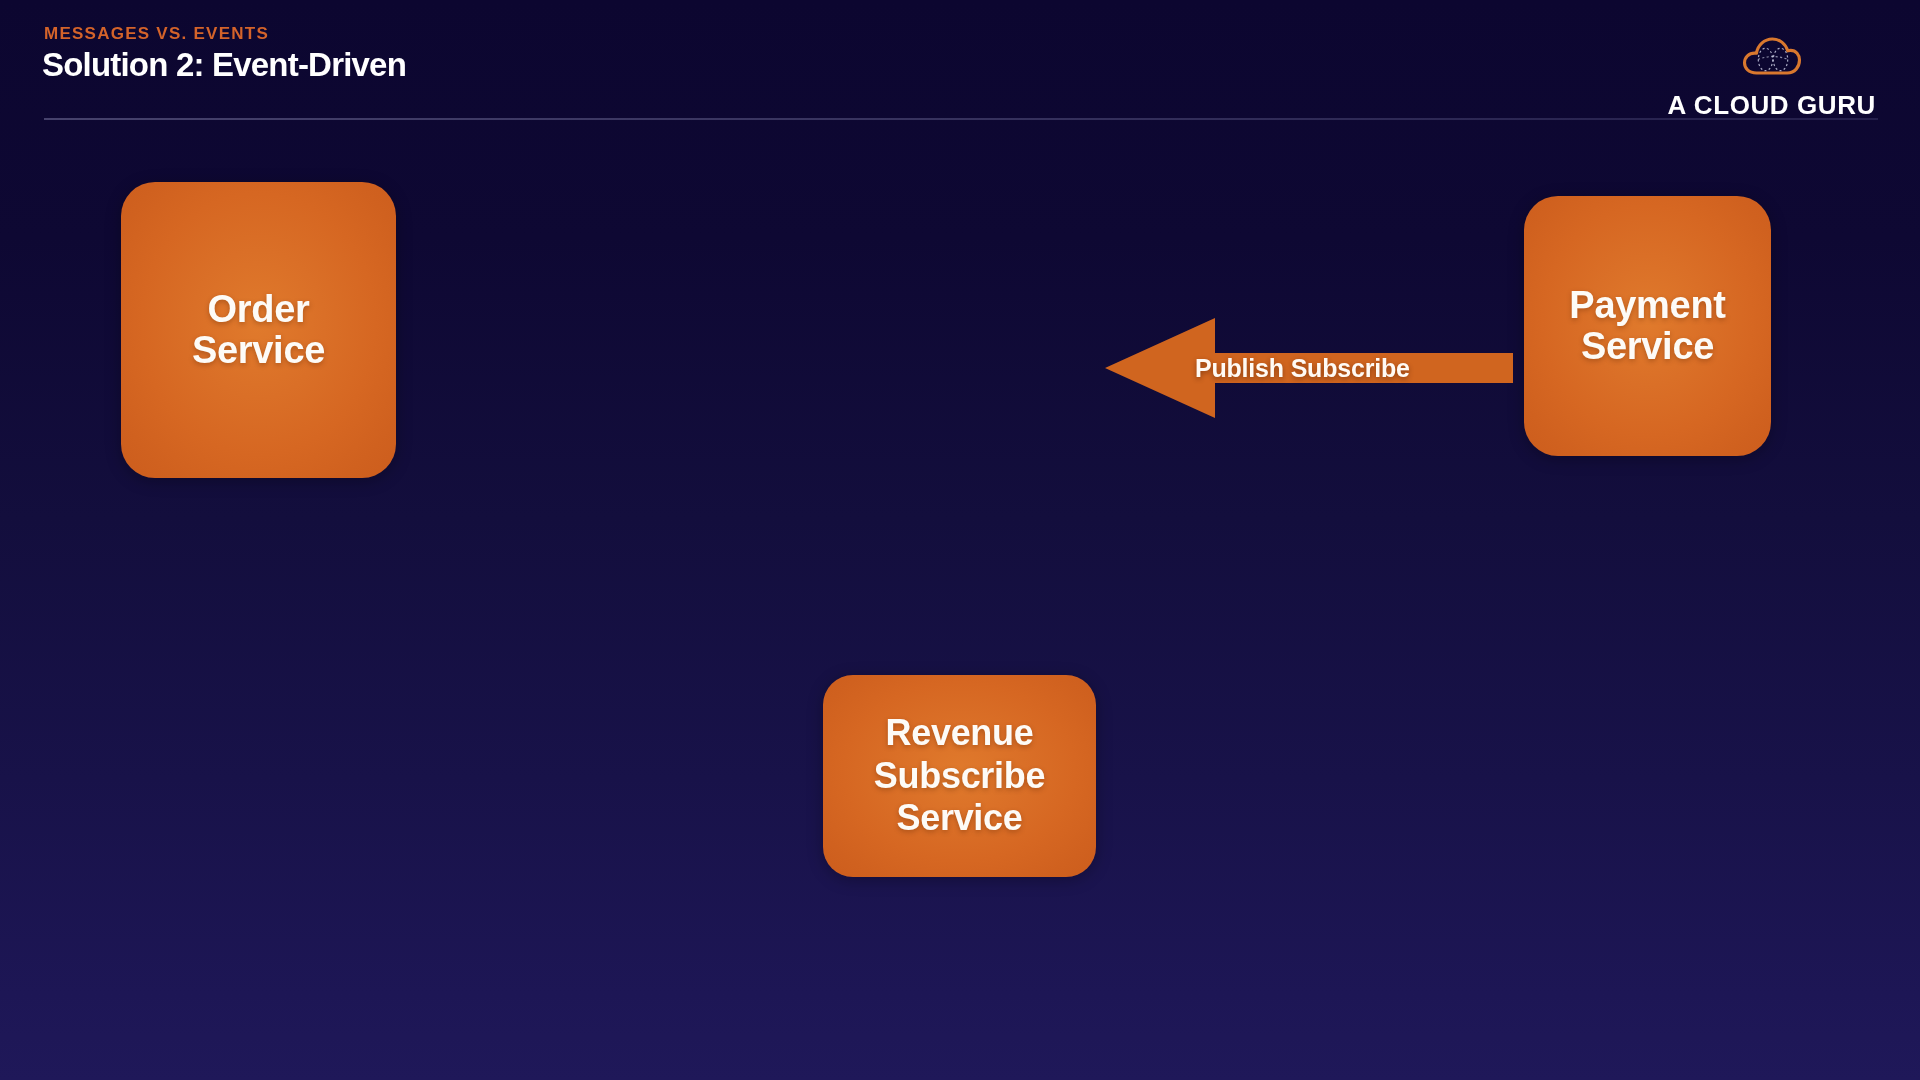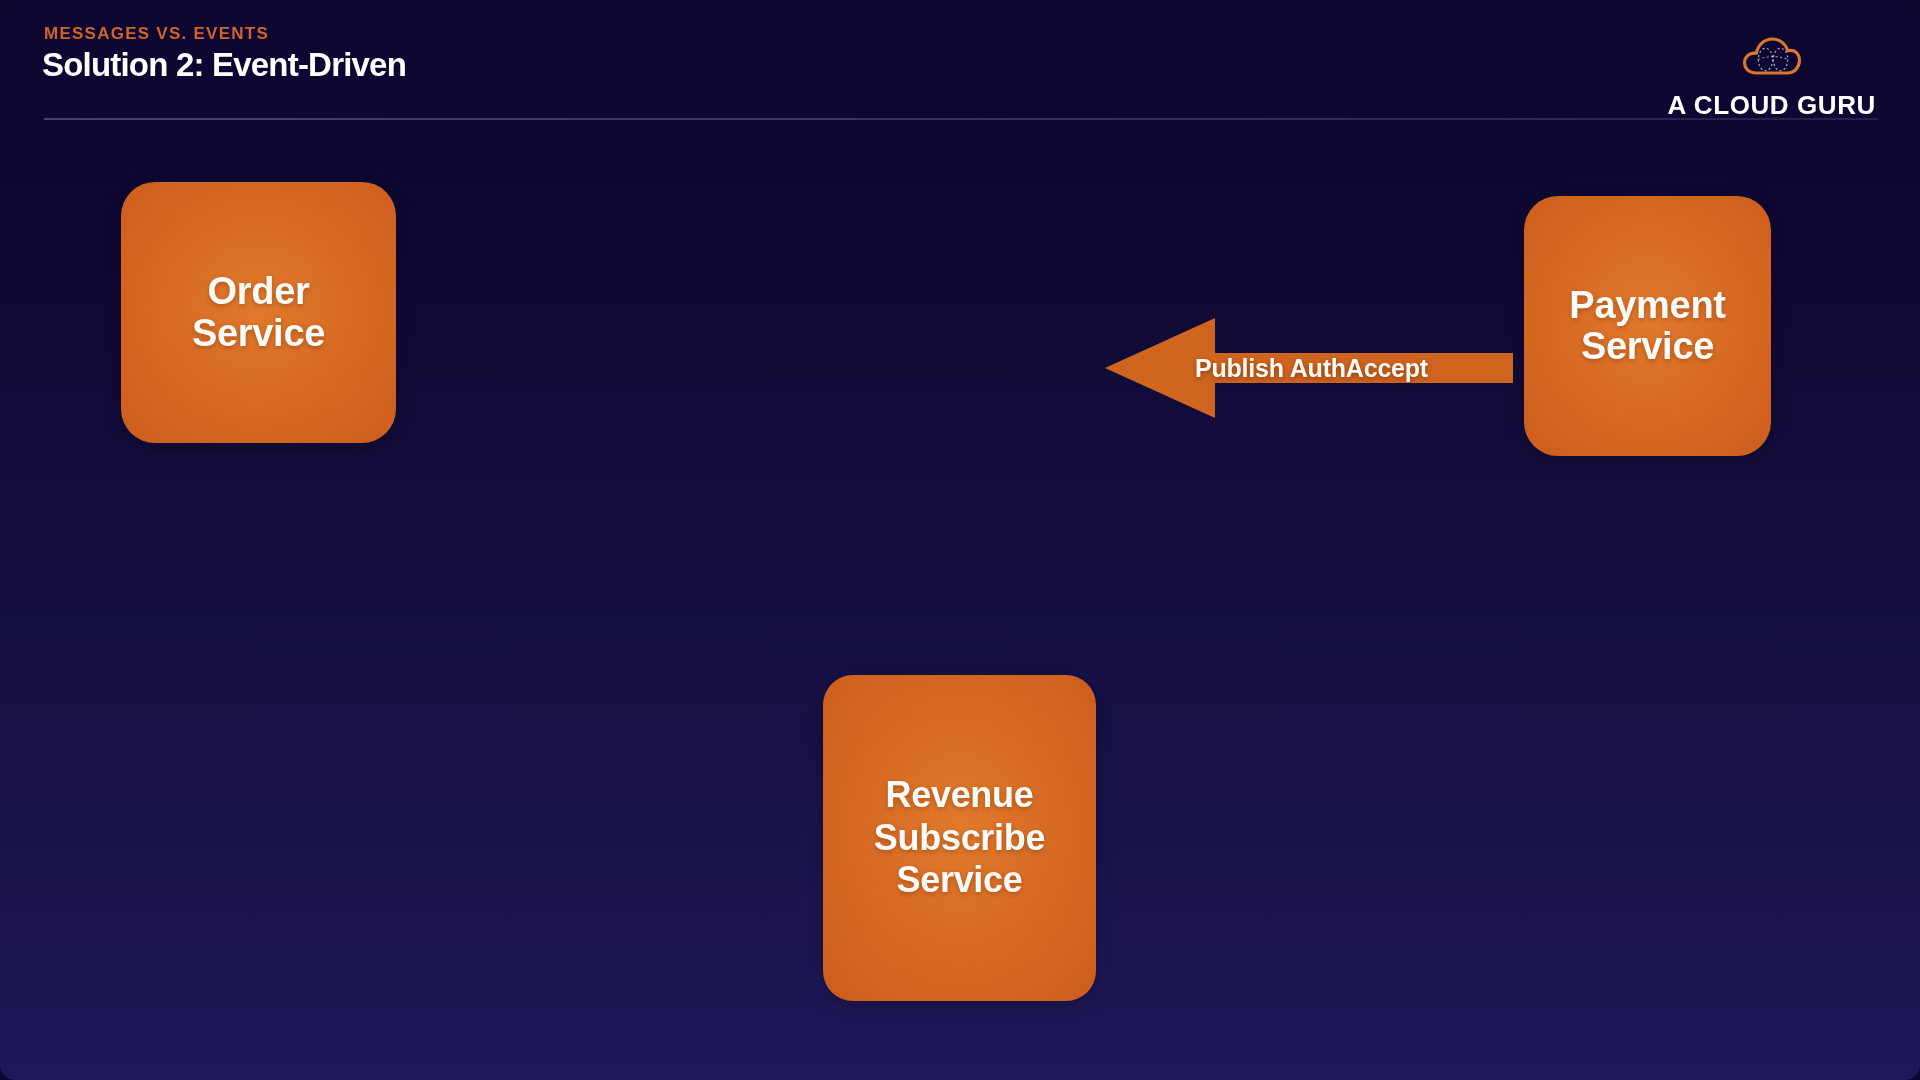--- a/index.html
+++ b/index.html
@@ -17,21 +17,20 @@
     width: 1920px;
     height: 1080px;
     overflow: hidden;
     background: linear-gradient(180deg,
         #0c0630 0%,
         #0e0833 22%,
         #130e3d 48%,
         #181249 72%,
         #1d1655 92%,
         #1f1859 100%);
-    border-radius: 15px;
   }
 
   
   .header {
     position: absolute;
     left: 0;
     top: 0;
     width: 1920px;
     height: 125px;
   }
@@ -112,24 +111,24 @@
     color: #fdfbf7;
     font-weight: bold;
     font-size: 38px;
     line-height: 1.08;
     letter-spacing: -0.3px;
     text-shadow: 0 2px 5px rgba(90,34,0,0.35);
     padding: 0 10px;
   }
   .node-label .ln { display: block; }
 
-  #node-order   { left: 121px;  top: 182px; width: 275px; height: 261px; }
+  #node-order   { left: 121px;  top: 182px; width: 275px; height: 296px; }
   #node-queue   { left: 830px;  top: 180px; width: 268px; height: 263px; }
   #node-payment { left: 1524px; top: 196px; width: 247px; height: 260px; }
-  #node-revenue { left: 823px;  top: 675px; width: 273px; height: 326px;
+  #node-revenue { left: 823px;  top: 675px; width: 273px; height: 202px;
                   border-radius: 30px; }
   #node-revenue .node-label { font-size: 36px; line-height: 1.18; }
 
   
   .arrow {
     position: absolute;
     height: 120px;
   }
   .arrow svg { display: block; width: 100%; height: 100%; }
   .arrow-label {
@@ -205,16 +204,16 @@
     </div>
   </div>
 
 
 
 
   <div class="arrow" id="arrow-publish-authaccept">
     <svg viewBox="0 0 408 120" preserveAspectRatio="none" xmlns="http://www.w3.org/2000/svg">
       <path d="M408 45 L110 45 L110 10 L0 60 L110 110 L110 75 L408 75 Z" fill="#d0651f"></path>
     </svg>
-    <span class="arrow-label">Publish AuthAccept</span>
+    <span class="arrow-label">Publish Subscribe</span>
   </div>
 
 </div>
 
 </body></html>

